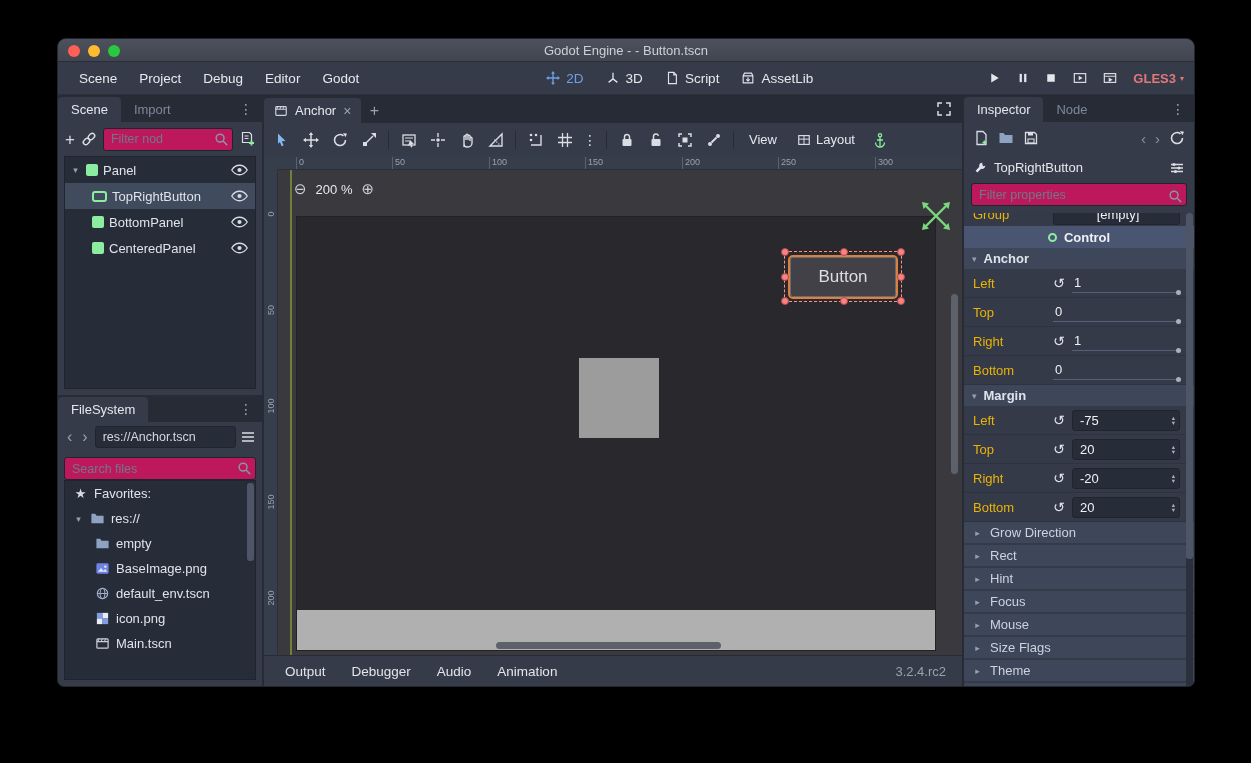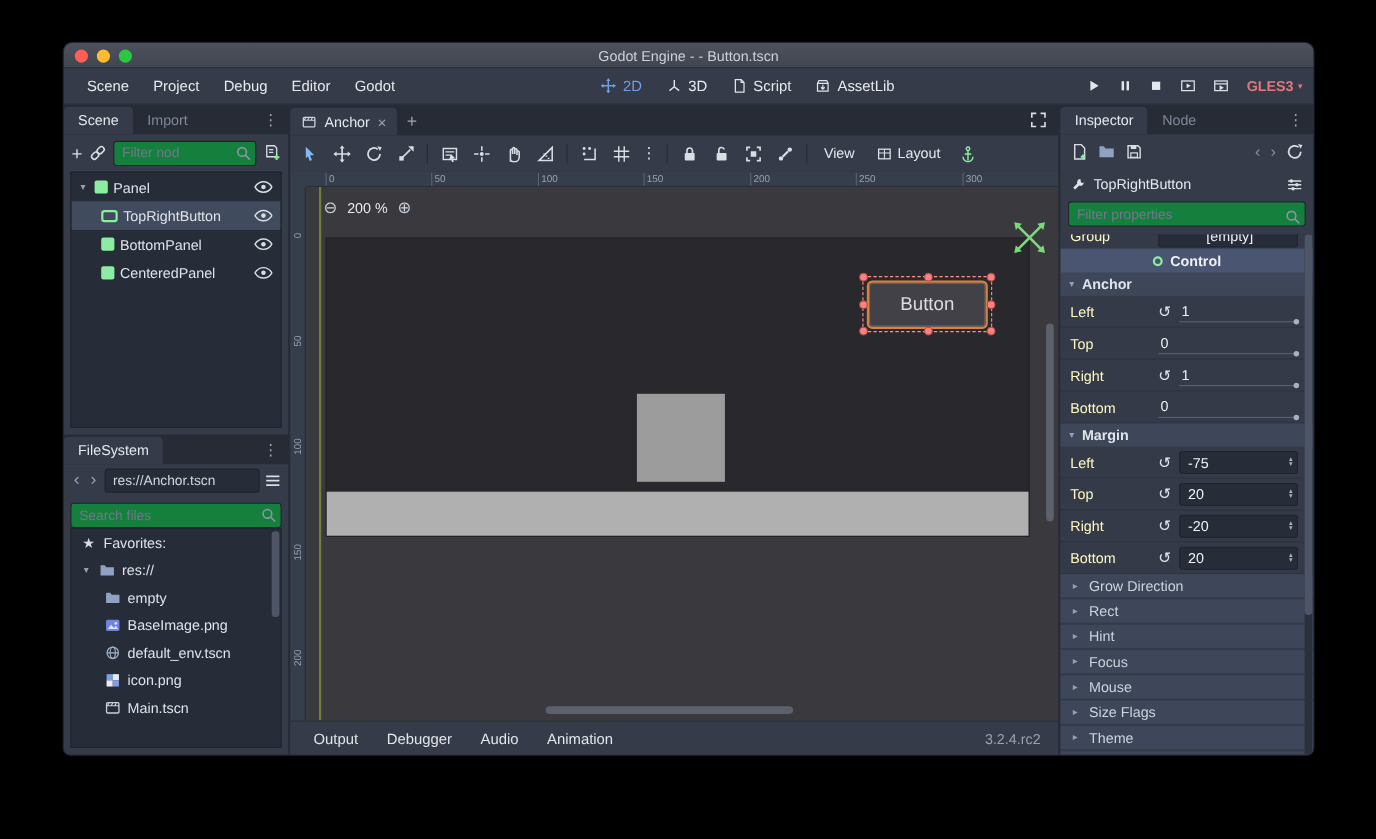--- a/index.html
+++ b/index.html
@@ -37,21 +37,21 @@
   
   .tabstrip{height:27px;flex:0 0 27px;background:#262b36;display:flex;align-items:flex-end;}
   .tab{font-size:13px;line-height:25px;padding:0 13px;color:#7e8799;border-radius:4px 4px 0 0;}
   .tab.active{background:#353b49;color:#e4e8ee;}
   .strip-dots{margin-left:auto;color:#9aa2b2;font-size:14px;padding:0 9px;line-height:25px;}
   
   .scene-panel{height:300px;flex:0 0 300px;display:flex;flex-direction:column;}
   .scene-toolbar{height:34px;flex:0 0 34px;display:flex;align-items:center;gap:6px;padding:0 7px;}
   .sbtn{color:#d7dbe2;font-size:17px;line-height:17px;}
   .searchwrap{flex:1;position:relative;}
-  .searchwrap input{width:100%;height:23px;background:#15803d;border:1px solid #1f242e;border-radius:3px;
+  .searchwrap input{width:100%;height:23px;background:#be185d;border:1px solid #1f242e;border-radius:3px;
                     color:#e4e8ee;font-size:12.5px;padding:0 20px 0 7px;outline:none;}
   .searchwrap input::placeholder{color:#6f7889;}
   .mag{position:absolute;right:4px;top:4px;width:15px;height:15px;color:#8b93a5;}
   .tree{flex:1;margin:0 6px 6px;background:#272c39;border:1px solid #1f242e;overflow:hidden;position:relative;}
   .trow{height:26px;display:flex;align-items:center;gap:5px;padding-left:5px;font-size:13px;color:#dfe3ea;}
   .trow.child{padding-left:27px;}
   .trow.sel{background:#414b5e;}
   .tarrow{width:11px;font-size:9px;color:#98a0af;text-align:center;}
   .nicon-panel{width:12px;height:12px;background:#8ceda0;border-radius:2px;flex:0 0 12px;}
   .nicon-button{width:15px;height:11px;border:2px solid #8ceda0;border-radius:3px;flex:0 0 15px;}
@@ -87,21 +87,21 @@
   .dotsbtn{color:#d9dde4;font-size:14px;width:20px;text-align:center;}
   
   .viewport-wrap{flex:1;position:relative;min-height:0;background:#39393e;overflow:hidden;}
   .ruler-corner{position:absolute;left:0;top:0;width:14px;height:14px;background:#373e4b;z-index:3;}
   .ruler-h{position:absolute;left:14px;top:0;right:0;height:14px;background:#373e4b;border-bottom:1px solid #2a2f3a;overflow:hidden;z-index:2;}
   .hnum{position:absolute;top:1px;height:12px;border-left:1px solid #5a6270;padding-left:2px;font-size:9px;color:#99a1b0;}
   .ruler-v{position:absolute;left:0;top:14px;bottom:0;width:14px;background:#373e4b;border-right:1px solid #2a2f3a;overflow:hidden;z-index:2;}
   .vnum{position:absolute;left:-5px;width:24px;text-align:center;font-size:9px;color:#99a1b0;transform:rotate(-90deg);}
   .canvas{position:absolute;left:14px;top:14px;right:0;bottom:0;background:#39393e;overflow:hidden;}
   .axis-y{position:absolute;left:12px;top:0;bottom:0;width:2px;background:#70803a;}
-  .vp{position:absolute;left:18px;top:46px;width:640px;height:272px;background:#29292d;border:1px solid #222226;}
+  .vp{position:absolute;left:18px;top:46px;width:640px;height:435px;background:#29292d;border:1px solid #222226;}
   .vp-bottom{position:absolute;left:0;right:0;bottom:0;height:40px;background:#b0b0b0;}
   .vp-square{position:absolute;left:282px;top:141px;width:80px;height:80px;background:#9c9c9c;}
   .gd-button{position:absolute;left:493px;top:40px;width:106px;height:40px;background:#414147;border-radius:3px;
              box-shadow:0 0 0 2px #d9823f, inset 0 0 0 1px #6a6a70;display:flex;align-items:center;justify-content:center;
              color:#dcdee2;font-size:17px;}
   .sel-rect{position:absolute;left:487px;top:34px;width:118px;height:51px;border:1px dashed #ff8e8e;}
   .handle{position:absolute;width:8px;height:8px;border-radius:50%;background:#ff8080;border:1px solid #a84e4e;}
   .zoombar{position:absolute;left:16px;top:10px;display:flex;align-items:center;gap:9px;z-index:2;}
   .zoomglyph{color:#c9cfd8;font-size:15px;}
   .zoomtext{color:#e6e9ee;font-size:13px;}
@@ -116,21 +116,21 @@
   .insp-toolbar{height:32px;flex:0 0 32px;display:flex;align-items:center;gap:9px;padding:0 9px;}
   .insp-toolbar .spacer{flex:1;}
   .chev{color:#8b93a5;font-size:15px;}
   .obj-bar{height:27px;flex:0 0 27px;display:flex;align-items:center;gap:7px;padding:0 9px;}
   .obj-name{font-size:13px;color:#e4e8ee;flex:1;white-space:nowrap;overflow:hidden;text-overflow:ellipsis;}
   .insp-filter{height:32px;flex:0 0 32px;padding:2px 7px 7px;}
   .props{flex:1;min-height:0;background:#343a48;position:relative;overflow:hidden;padding-right:0;}
   .clip-row{height:13px;overflow:hidden;position:relative;}
   .clip-row .prow{transform:translateY(-13px);}
   .prow{height:29px;display:flex;align-items:center;padding:0 14px 0 9px;border-bottom:1px solid #2d3340;font-size:13px;}
-  .plabel{flex:0 0 80px;color:#fef9c3;}
+  .plabel{flex:0 0 80px;color:#eab308;}
   .prevert{width:19px;color:#dfe3ea;font-size:14px;flex:0 0 19px;}
   .spin{flex:1;border-bottom:1px solid #566076;color:#eef1f5;padding:1px 2px 2px;position:relative;}
   .spin::after{content:'';position:absolute;right:-1px;bottom:-3px;width:5px;height:5px;border-radius:50%;background:#a9b1bf;}
   .spinbox{flex:1;display:flex;align-items:center;background:#272c39;border:1px solid #1f242e;border-radius:3px;
            height:21px;padding:0 4px 0 7px;color:#eef1f5;}
   .sval{flex:1;}
   .stepper{display:flex;flex-direction:column;align-items:center;color:#a6aebc;}
   .stepper span{font-size:6.5px;line-height:5.5px;}
   .category{height:22px;background:#495571;display:flex;align-items:center;justify-content:center;gap:7px;
             color:#eef1f5;font-size:13px;font-weight:bold;}

